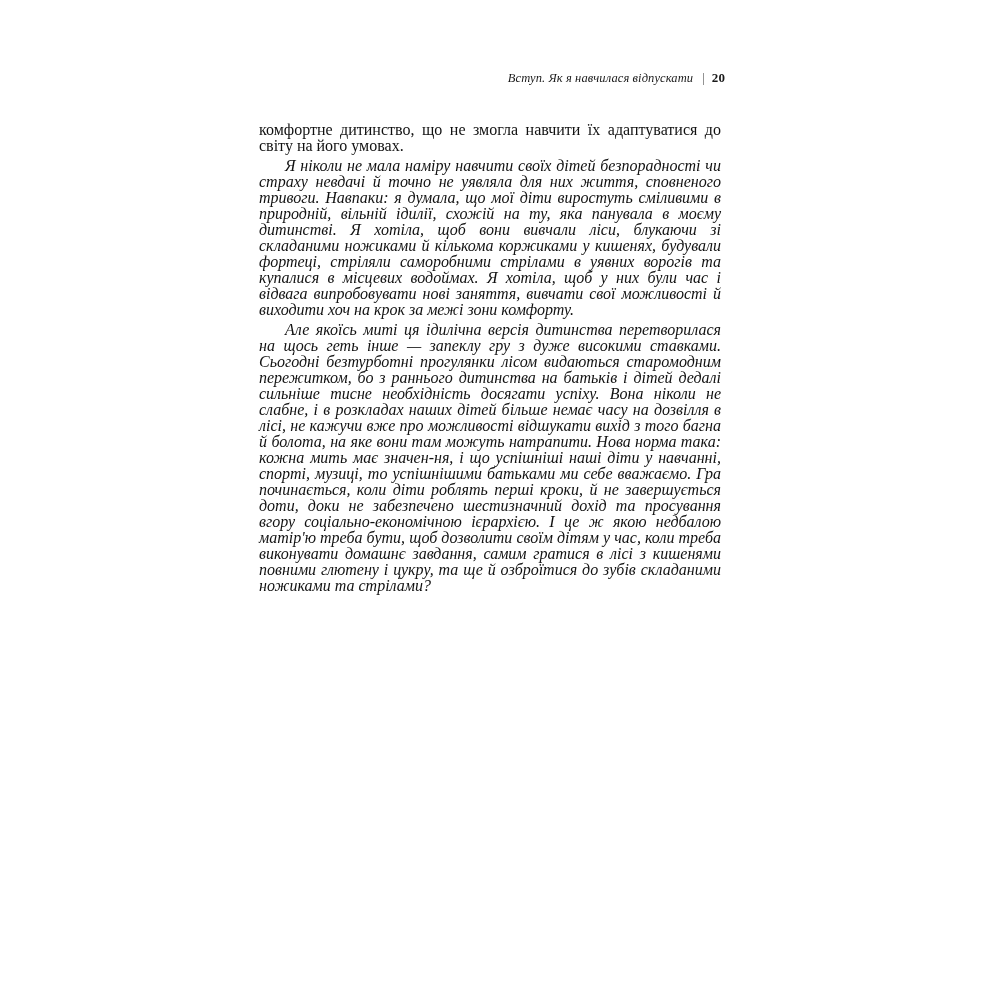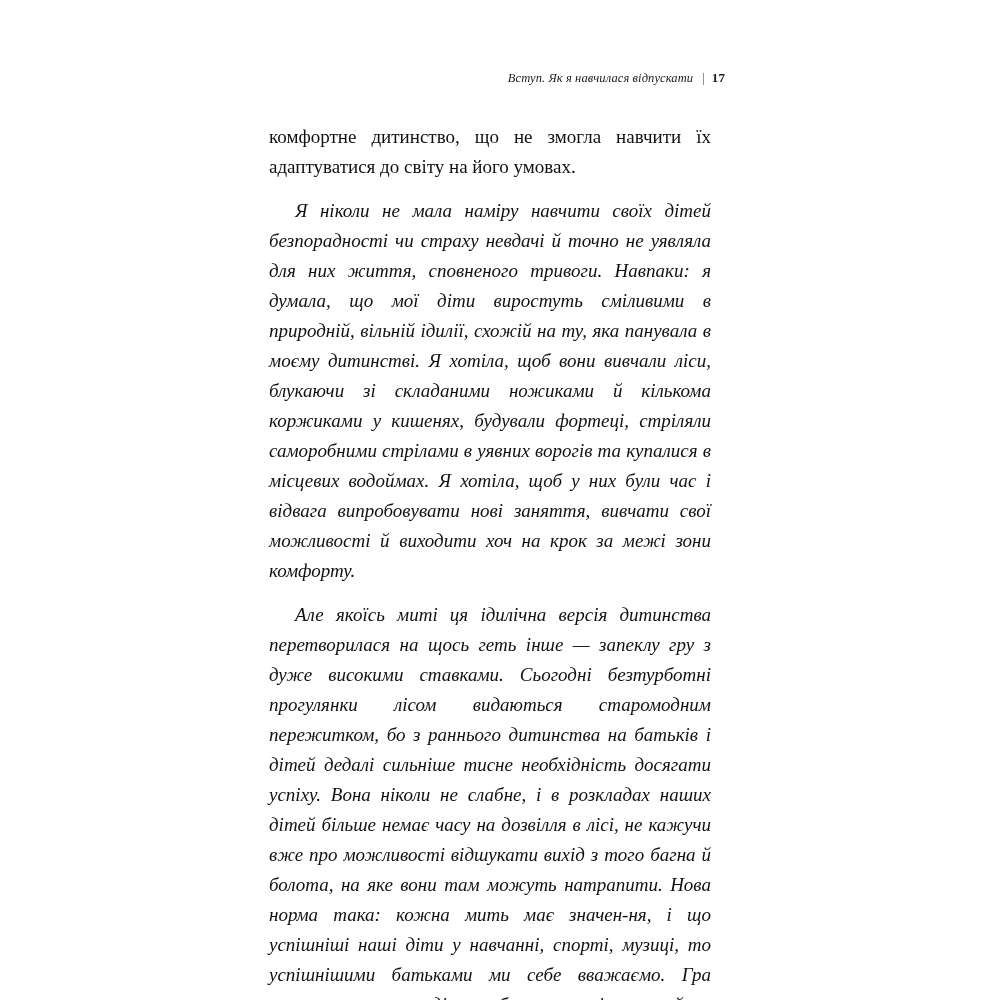--- a/index.html
+++ b/index.html
@@ -49,23 +49,23 @@
     margin: 0 7px 0 9px;
     color: #555;
     font-style: normal;
   }
   .running-head .rh-page {
     font-weight: bold;
     font-size: 13px;
   }
 
   .body-text p {
-    margin: 14px;
-    font-size: 19px;
-    line-height: 30px;
+    margin: 4px;
+    font-size: 16px;
+    line-height: 16px;
     text-align: justify;
     text-justify: inter-word;
     hyphens: manual;
     color: #111111;
   }
   .body-text p.indent {
     text-indent: 26px;
   }
   .body-text p + p {
     margin-top: 0;
@@ -74,21 +74,21 @@
 </style>
 </head>
 <body>
 
 <div class="page">
   <div class="page-inner">
 
     <div class="running-head">
       <span class="rh-title">Вступ. Як я навчилася відпускати</span>
       <span class="rh-sep">|</span>
-      <span class="rh-page">17</span>
+      <span class="rh-page">20</span>
     </div>
 
     <div class="body-text">
       <p>комфортне дитинство, що не змогла навчити їх адаптуватися до світу на його умовах.</p>
       <p class="indent">Я ніколи не мала наміру навчити своїх дітей безпорадності чи страху невдачі й точно не уявляла для них життя, сповненого тривоги. Навпаки: я думала, що мої діти виростуть сміливими в природній, вільній ідилії, схожій на ту, яка панувала в моєму дитинстві. Я хотіла, щоб вони вивчали ліси, блукаючи зі складаними ножиками й кількома коржиками у кишенях, будували фортеці, стріляли саморобними стрілами в уявних ворогів та купалися в місцевих водоймах. Я хотіла, щоб у них були час і відвага випробовувати нові заняття, вивчати свої можливості й виходити хоч на крок за межі зони комфорту.</p>
       <p class="indent">Але якоїсь миті ця ідилічна версія дитинства перетворилася на щось геть інше — запеклу гру з дуже високими ставками. Сьогодні безтурботні прогулянки лісом видаються старомодним пережитком, бо з раннього дитинства на батьків і дітей дедалі сильніше тисне необхідність досягати успіху. Вона ніколи не слабне, і в розкладах наших дітей більше немає часу на дозвілля в лісі, не кажучи вже про можливості відшукати вихід з того багна й болота, на яке вони там можуть натрапити. Нова норма така: кожна мить має значен-ня, і що успішніші наші діти у навчанні, спорті, музиці, то успішнішими батьками ми себе вважаємо. Гра починається, коли діти роблять перші кроки, й не завершується доти, доки не забезпечено шестизначний дохід та просування вгору соціально-економічною ієрархією. І це ж якою недбалою матір'ю треба бути, щоб дозволити своїм дітям у час, коли треба виконувати домашнє завдання, самим гратися в лісі з кишенями повними глютену і цукру, та ще й озброїтися до зубів складаними ножиками та стрілами?</p>
     </div>
 
   </div>
 </div>

